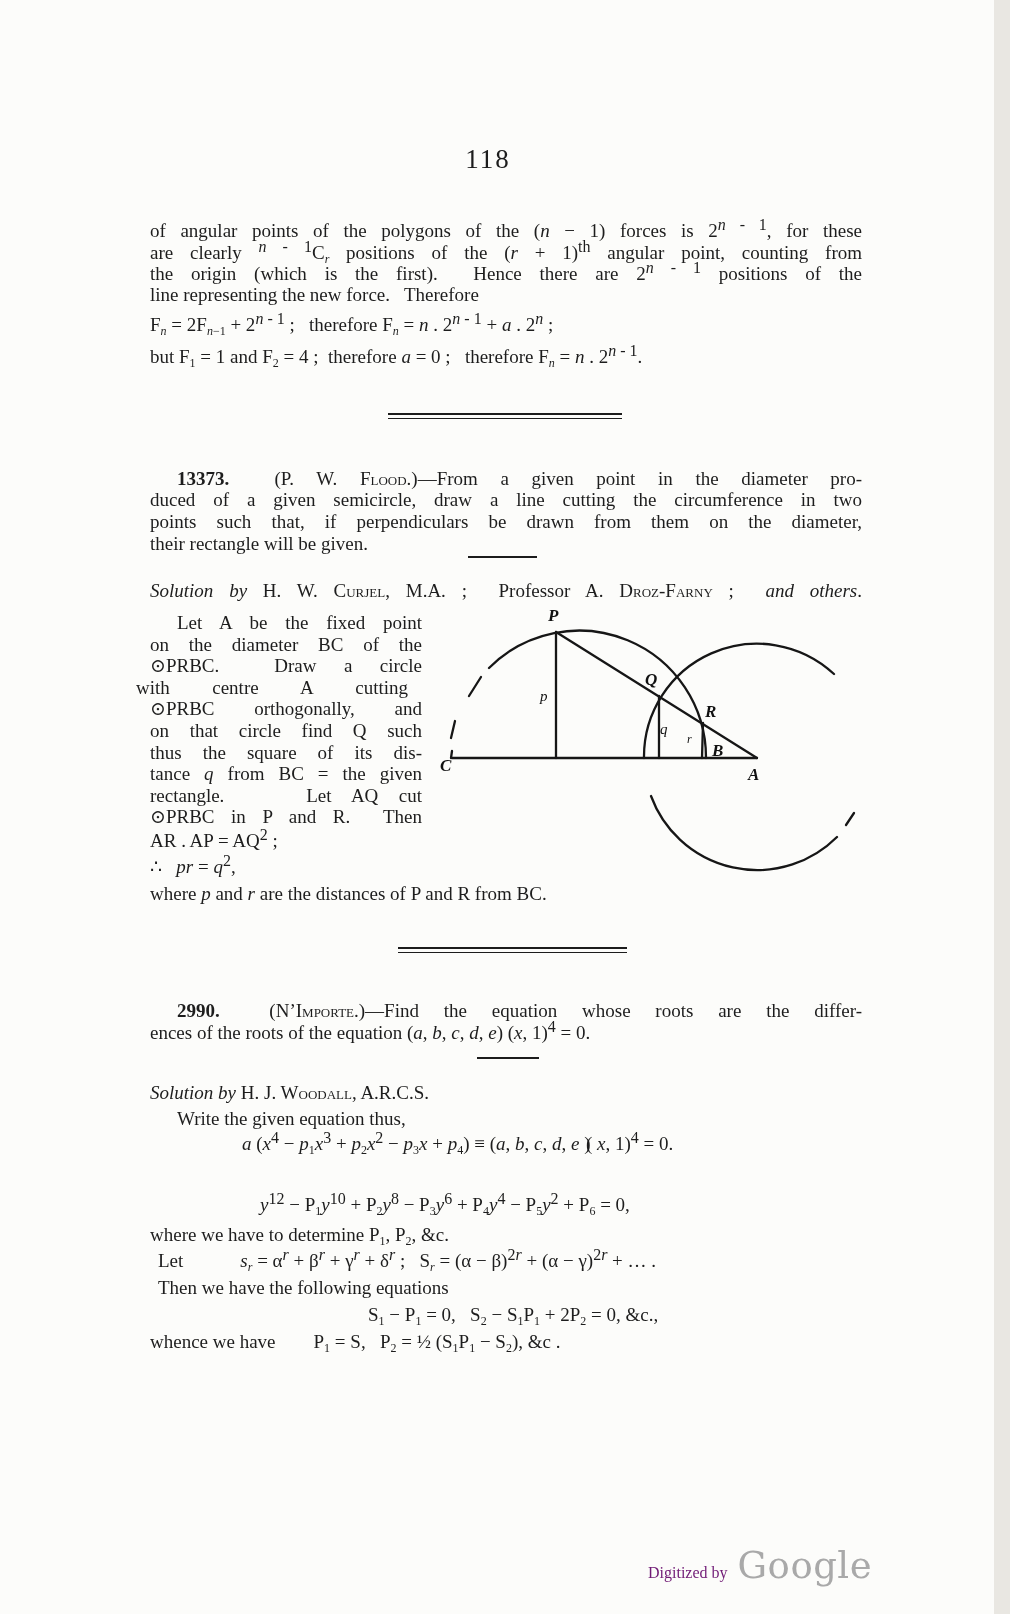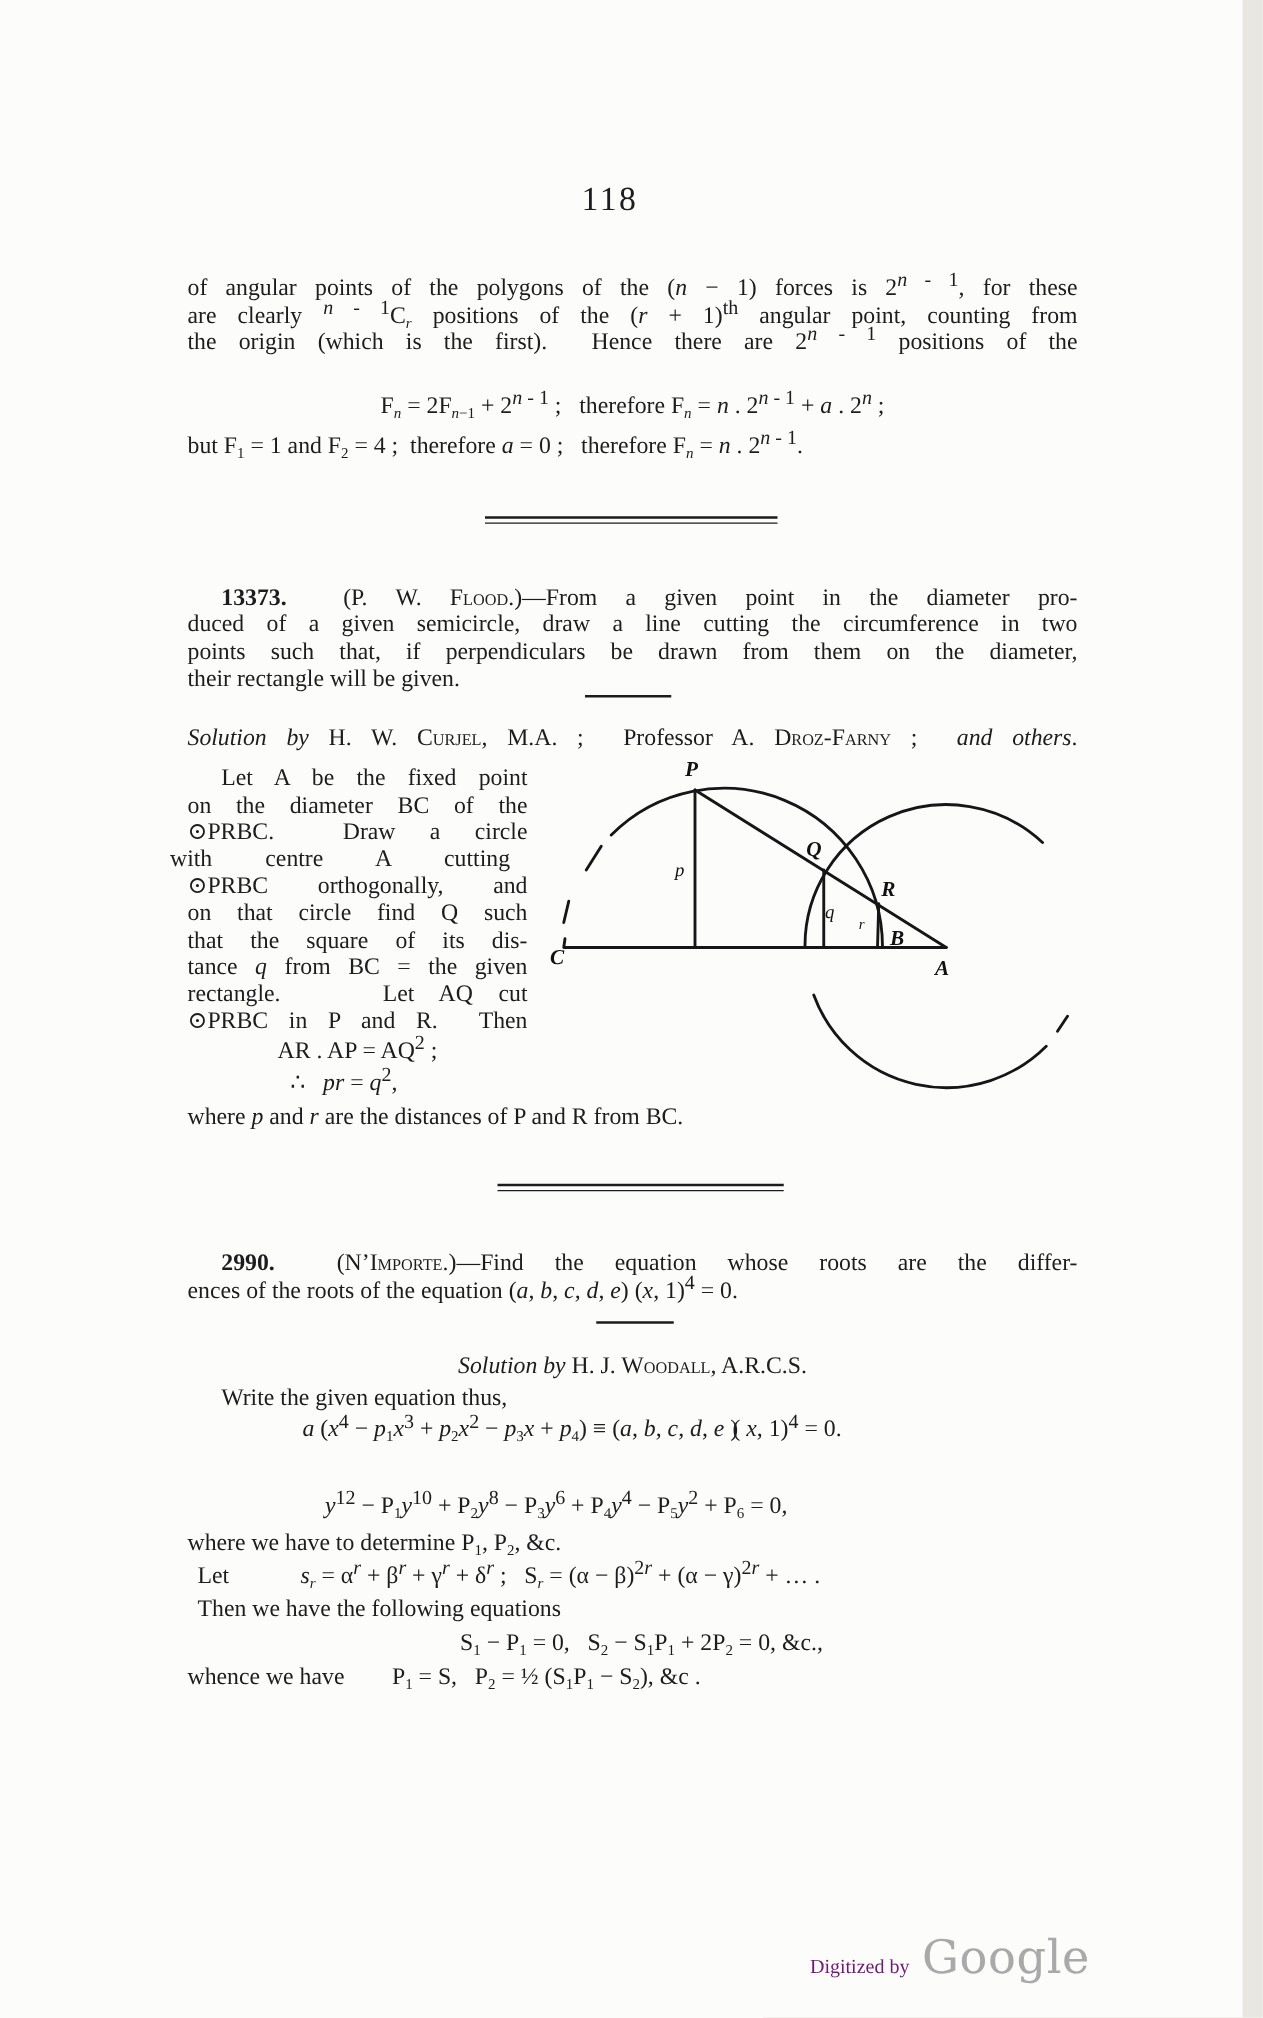--- a/index.html
+++ b/index.html
@@ -1,21 +1,21 @@
 <!DOCTYPE html>
 <html><head>
 <meta charset="utf-8">
 <style>
   html,body{margin:0;padding:0;background:#e9e7e2;}
   .page{position:relative;width:994px;height:1614px;background:#fcfcfa;overflow:hidden;
         font-family:"Liberation Serif","DejaVu Serif","DejaVu Sans",serif;color:#1d1d1d;}
   .ln{position:absolute;font-size:19px;line-height:21.5px;white-space:nowrap;}
   .blk{position:absolute;font-size:19px;line-height:21.5px;width:712px;left:150px;}
   .j{text-align:justify;text-align-last:justify;white-space:normal;}
-  .ctr{text-align:center;white-space:normal;}
+  .ctr{text-align:left;white-space:normal;}
   .ind{text-indent:27px;}
   .smc{font-variant:small-caps;}
   .xp{letter-spacing:-0.24em;margin-right:0.24em;font-style:normal;}
   sup{font-size:16px;line-height:0;position:relative;top:-7px;vertical-align:baseline;}
   sub{font-size:12px;line-height:0;position:relative;top:4px;vertical-align:baseline;}
   .rule-double{position:absolute;height:3px;border-top:2px solid #1c1c1c;border-bottom:1.5px solid #1c1c1c;}
   .rule-short{position:absolute;border-top:2px solid #1c1c1c;}
   .pagenum{position:absolute;font-size:27px;letter-spacing:2px;text-align:center;}
   .figure{position:absolute;left:425px;top:595px;width:450px;height:290px;}
   .figure path{fill:none;stroke:#161616;stroke-width:2.3;stroke-linecap:round;}
@@ -30,41 +30,42 @@
 </head>
 <body>
 
 <div class="page">
 
   <div class="pagenum" style="left:438px;top:144px;width:100px;">118</div>
 
   <div class="blk j" style="top:220px;">of angular points of the polygons of the (<i>n</i> − 1) forces is 2<sup><i>n</i> - 1</sup>, for these</div>
   <div class="blk j" style="top:242px;">are clearly <sup><i>n</i> - 1</sup>C<sub><i>r</i></sub> positions of the (<i>r</i> + 1)<sup>th</sup> angular point, counting from</div>
   <div class="blk j" style="top:263px;">the origin (which is the first).&nbsp; Hence there are 2<sup><i>n</i> - 1</sup> positions of the</div>
+  <div class="blk" style="top:284px;">line representing the new force.&nbsp;&nbsp; Therefore</div>
   <div class="blk ctr" style="top:314px;">F<sub><i>n</i></sub> = 2F<sub><i>n</i>−1</sub> + 2<sup><i>n</i> - 1</sup> ;&nbsp;&nbsp; therefore F<sub><i>n</i></sub> = <i>n</i> . 2<sup><i>n</i> - 1</sup> + <i>a</i> . 2<sup><i>n</i></sup> ;</div>
   <div class="blk" style="top:346px;">but F<sub>1</sub> = 1 and F<sub>2</sub> = 4 ;&nbsp; therefore <i>a</i> = 0 ;&nbsp;&nbsp; therefore F<sub><i>n</i></sub> = <i>n</i> . 2<sup><i>n</i> - 1</sup>.</div>
 
   <div class="rule-double" style="left:388px;top:413px;width:234px;"></div>
 
   <div class="blk j ind" style="top:468px;"><b>13373.</b>&nbsp; (P. W. F<span class="smc">lood</span>.)—From a given point in the diameter pro-</div>
   <div class="blk j" style="top:489px;">duced of a given semicircle, draw a line cutting the circumference in two</div>
   <div class="blk j" style="top:511px;">points such that, if perpendiculars be drawn from them on the diameter,</div>
   <div class="blk" style="top:533px;">their rectangle will be given.</div>
 
   <div class="rule-short" style="left:468px;top:556px;width:69px;"></div>
 
   <div class="blk j" style="top:580px;"><i>Solution by</i> H. W. C<span class="smc">urjel</span>, M.A. ;&nbsp; Professor A. D<span class="smc">roz</span>-F<span class="smc">arny</span> ;&nbsp; <i>and others</i>.</div>
 
   <div class="ln j ind" style="left:150px;top:612px;width:272px;">Let A be the fixed point</div>
   <div class="ln j" style="left:150px;top:634px;width:272px;">on the diameter BC of the</div>
   <div class="ln j" style="left:150px;top:655px;width:272px;">⊙PRBC.&nbsp; Draw a circle</div>
   <div class="ln j" style="left:136px;top:677px;width:272px;">with centre A cutting</div>
   <div class="ln j" style="left:150px;top:698px;width:272px;">⊙PRBC orthogonally, and</div>
   <div class="ln j" style="left:150px;top:720px;width:272px;">on that circle find Q such</div>
-  <div class="ln j" style="left:150px;top:742px;width:272px;">that the square of its dis-</div>
+  <div class="ln j" style="left:150px;top:742px;width:272px;">thus the square of its dis-</div>
   <div class="ln j" style="left:150px;top:763px;width:272px;">tance <i>q</i> from BC = the given</div>
   <div class="ln j" style="left:150px;top:785px;width:272px;">rectangle.&nbsp;&nbsp;&nbsp; Let AQ cut</div>
   <div class="ln j" style="left:150px;top:806px;width:272px;">⊙PRBC in P and R.&nbsp; Then</div>
   <div class="ln ctr" style="left:150px;top:830px;width:272px;">AR . AP = AQ<sup>2</sup> ;</div>
   <div class="ln ctr" style="left:150px;top:856px;width:250px;">∴&nbsp;&nbsp; <i>pr</i> = <i>q</i><sup>2</sup>,</div>
   <div class="blk" style="top:883px;">where <i>p</i> and <i>r</i> are the distances of P and R from BC.</div>
 
   <svg class="figure" viewBox="425 595 450 290">
     <path d="M 452 758 H 757"></path>
     <path d="M 452 751 L 451 758"></path>

